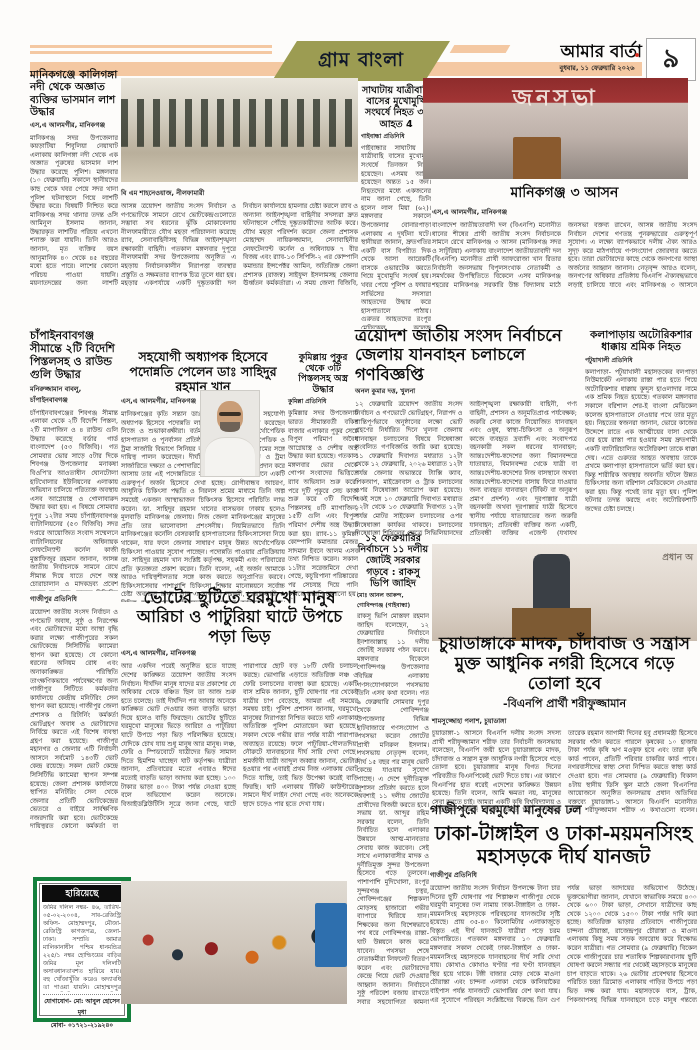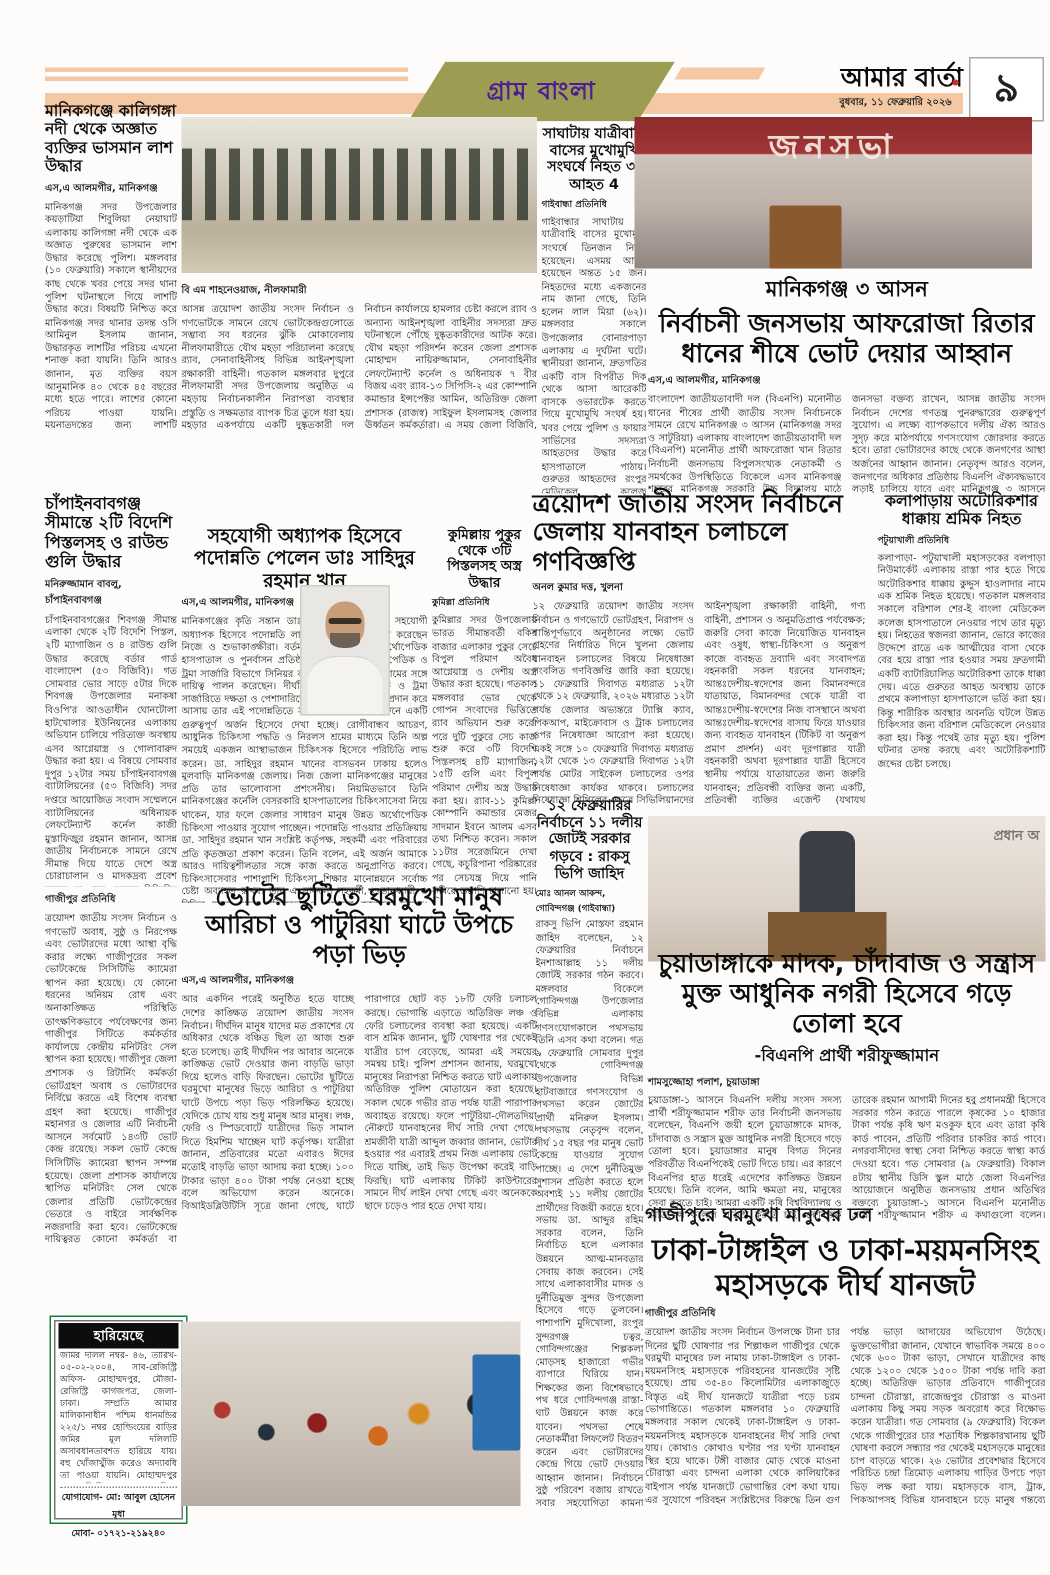--- a/index.html
+++ b/index.html
@@ -2,21 +2,21 @@
 <html><head>
 <meta charset="utf-8">
 <style>
   html,body{margin:0;padding:0;background:#ffffff;}
   #page{position:relative;width:700px;height:1050px;background:#fdfcfa;overflow:hidden;
         font-family:"DejaVu Sans",sans-serif;color:#111;}
   
   .stripe{position:absolute;background:#f4c8a2;}
   .banner{position:absolute;left:272px;top:41px;width:178px;height:40px;background:#9c9c52;
           clip-path:polygon(14% 0,100% 0,86% 100%,0 100%);display:flex;align-items:center;justify-content:center;}
-  .banner span{color:#4c1d95;font-size:16px;font-weight:bold;letter-spacing:1px;}
+  .banner span{color:#0f172a;font-size:19px;font-weight:bold;letter-spacing:1px;}
   .nameplate{position:absolute;left:548px;top:38px;width:94px;height:22px;text-align:right;
              font-size:17px;font-weight:900;color:#0a0a0a;}
   .red-dot{display:inline-block;width:4px;height:4px;background:#d42b1e;border-radius:50%;
            vertical-align:baseline;margin-left:-7px;margin-right:3px;}
   .date-strip{position:absolute;left:552px;top:62px;width:90px;height:13px;background:#f4c8a2;
               font-size:6.5px;font-weight:bold;display:flex;align-items:center;justify-content:center;color:#222;}
   .page-box{position:absolute;left:646px;top:38px;width:48px;height:41px;background:#fff;
             border:1.5px solid #a9a9a9;display:flex;align-items:center;justify-content:center;
             font-size:26px;font-weight:bold;color:#222;}
   
@@ -57,21 +57,21 @@
             border:0.5px solid #cfcdc8;overflow:hidden;}
   .p-head{position:absolute;left:50%;top:10px;width:26px;height:30px;margin-left:-13px;
           background:#c99d77;border-radius:46% 46% 42% 42%;}
   .p-glasses{position:absolute;left:50%;top:21px;width:22px;height:4px;margin-left:-11px;
              background:#3a3026;border-radius:2px;}
   .p-beard{position:absolute;left:50%;top:31px;width:20px;height:10px;margin-left:-10px;
            background:#6e6257;border-radius:0 0 45% 45%;}
   .p-coat{position:absolute;left:50%;bottom:-4px;width:50px;height:42px;margin-left:-25px;
           background:#f4f3f0;border-radius:40% 40% 0 0;border-top:1px solid #d9d6d0;}
   
-  .lost{position:absolute;left:33px;top:877px;width:86px;height:133px;border:1px solid #15803d;
+  .lost{position:absolute;left:33px;top:877px;width:86px;height:133px;border:4px solid #15803d;
         background:#fff;padding:2px;}
   .lost-inner{border:0.5px solid #777;height:100%;box-sizing:border-box;padding:2px 3px;}
   .lost-title{background:#0d0d0d;color:#fff;font-size:9px;font-weight:bold;text-align:center;
               padding:1px 0;margin:-1px -1px 2px -1px;}
   .lost-bd{font-size:5.9px;line-height:1.35;text-align:justify;color:#1d1d1d;}
   .lost-contact{font-size:6px;font-weight:bold;text-align:center;margin-top:2px;border-top:0.5px dotted #888;padding-top:1px;}
 </style>
 </head>
 <body>
 
@@ -159,21 +159,20 @@
     <div class="by" style="font-size:6px;">গাইবান্ধা প্রতিনিধি</div>
     <div class="bd" style="height:185px;margin-top:2px;">গাইবান্ধার সাঘাটায় দুই যাত্রীবাহি বাসের মুখোমুখি সংঘর্ষে তিনজন নিহত হয়েছেন। এসময় আহত হয়েছেন অন্তত ১৫ জন। নিহতদের মধ্যে একজনের নাম জানা গেছে, তিনি হলেন লাল মিয়া (৬২)। মঙ্গলবার সকালে উপজেলার বোনারপাড়া এলাকায় এ দুর্ঘটনা ঘটে। স্থানীয়রা জানান, দ্রুতগতির একটি বাস বিপরীত দিক থেকে আসা আরেকটি বাসকে ওভারটেক করতে গিয়ে মুখোমুখি সংঘর্ষ হয়। খবর পেয়ে পুলিশ ও ফায়ার সার্ভিসের সদস্যরা আহতদের উদ্ধার করে হাসপাতালে পাঠায়। গুরুতর আহতদের রংপুর মেডিকেল কলেজ হাসপাতালে স্থানান্তর করা হয়েছে। পুলিশ ঘটনার তদন্ত করছে এবং বাস দুটি জব্দ করা হয়েছে। নিহতদের পরিবারে চলছে শোকের মাতম। এলাকাবাসী মহাসড়কে গতিসীমা নিয়ন্ত্রণ ও ট্রাফিক ব্যবস্থা জোরদারের দাবি জানিয়েছেন। এ ঘটনায় মহাসড়কে কিছু সময়ের জন্য যান চলাচল বন্ধ থাকায় উভয় পাশে যানবাহনের দীর্ঘ সারি তৈরি হয়। পরে পুলিশ পরিস্থিতি নিয়ন্ত্রণে আনলে যান চলাচল স্বাভাবিক হয়।</div>
   </div>
 
   <div class="photo ph-rally" style="left:423px;top:78px;width:265px;height:101px;">
     <div class="rally-word">জনসভা</div>
     <div class="podium"></div>
   </div>
   <div class="art" style="left:432px;top:181px;width:265px;">
     <div class="cap" style="font-size:14px;">মানিকগঞ্জ ৩ আসন</div>
-    <div class="hl center" style="font-size:17px;margin-top:1px;">নির্বাচনী জনসভায় আফরোজা রিতার ধানের শীষে ভোট দেয়ার আহ্বান</div>
     <div class="by">এস,এ আলমগীর, মানিকগঞ্জ</div>
     <div class="bd c2" style="height:76px;margin-top:3px;">বাংলাদেশ জাতীয়তাবাদী দল (বিএনপি) মনোনীত ধানের শীষের প্রার্থী জাতীয় সংসদ নির্বাচনকে সামনে রেখে মানিকগঞ্জ ৩ আসন (মানিকগঞ্জ সদর ও সাটুরিয়া) এলাকায় বাংলাদেশ জাতীয়তাবাদী দল (বিএনপি) মনোনীত প্রার্থী আফরোজা খান রিতার নির্বাচনী জনসভায় বিপুলসংখ্যক নেতাকর্মী ও সমর্থকের উপস্থিতিতে বিকেলে এসব মানিকগঞ্জ শহরের মানিকগঞ্জ সরকারি উচ্চ বিদ্যালয় মাঠে জনসভা বক্তব্য রাখেন, আসন্ন জাতীয় সংসদ নির্বাচন দেশের গণতন্ত্র পুনরুদ্ধারের গুরুত্বপূর্ণ সুযোগ। এ লক্ষ্যে ব্যাপকভাবে দলীয় ঐক্য আরও সুদৃঢ় করে মাঠপর্যায়ে গণসংযোগ জোরদার করতে হবে। তারা ভোটারদের কাছে থেকে জনগণের আস্থা অর্জনের আহ্বান জানান। নেতৃবৃন্দ আরও বলেন, জনগণের অধিকার প্রতিষ্ঠায় বিএনপি ঐক্যবদ্ধভাবে লড়াই চালিয়ে যাবে এবং মানিকগঞ্জ ৩ আসনে বিপুল ভোটে বিজয় অর্জন করবে বলে তারা আশাবাদ ব্যক্ত করেন। জনসভায় মানিকগঞ্জ জেলা বিএনপির শীর্ষ পর্যায়ের নেতৃবৃন্দসহ সদর ও সাটুরিয়া উপজেলার বিএনপি এবং অঙ্গ ও সহযোগী সংগঠনের নেতাকর্মীরা অংশ নেন।</div>
   </div>
 
   <div class="art" style="left:355px;top:326px;width:222px;">
     <div class="hl center" style="font-size:16.5px;text-align:left;">ত্রয়োদশ জাতীয় সংসদ নির্বাচনে জেলায় যানবাহন চলাচলে গণবিজ্ঞপ্তি</div>
     <div class="by">অনল কুমার দত্ত, খুলনা</div>
     <div class="bd c2" style="height:140px;margin-top:3px;">১২ ফেব্রুয়ারি ত্রয়োদশ জাতীয় সংসদ নির্বাচন ও গণভোটে ভোটগ্রহণ, নিরাপদ ও শান্তিপূর্ণভাবে অনুষ্ঠানের লক্ষ্যে ভোট গ্রহণের নির্ধারিত দিনে খুলনা জেলায় যানবাহন চলাচলের বিষয়ে নিষেধাজ্ঞা সংবলিত গণবিজ্ঞপ্তি জারি করা হয়েছে। ১১ ফেব্রুয়ারি দিবাগত মধ্যরাত ১২টা থেকে ১২ ফেব্রুয়ারি, ২০২৬ মধ্যরাত ১২টা পর্যন্ত জেলার অভ্যন্তরে ট্যাক্সি ক্যাব, পিকআপ, মাইক্রোবাস ও ট্রাক চলাচলের ওপর নিষেধাজ্ঞা আরোপ করা হয়েছে। একই সঙ্গে ১০ ফেব্রুয়ারি দিবাগত মধ্যরাত ১২টা থেকে ১৩ ফেব্রুয়ারি দিবাগত ১২টা পর্যন্ত মোটর সাইকেল চলাচলের ওপর নিষেধাজ্ঞা কার্যকর থাকবে। চলাচলের নিষেধাজ্ঞা শিথিলের ক্ষেত্রে সিভিলিয়ানদের আইনশৃঙ্খলা রক্ষাকারী বাহিনী, গণ্য বাহিনী, প্রশাসন ও অনুমতিপ্রাপ্ত পর্যবেক্ষক; জরুরি সেবা কাজে নিয়োজিত যানবাহন এবং ওষুধ, স্বাস্থ্য-চিকিৎসা ও অনুরূপ কাজে ব্যবহৃত দ্রব্যাদি এবং সংবাদপত্র বহনকারী সকল ধরনের যানবাহন; আন্তঃদেশীয়-স্বদেশের জন্য বিমানবন্দরে যাতায়াত, বিমানবন্দর থেকে যাত্রী বা আন্তঃদেশীয়-স্বদেশের নিজ বাসস্থানে অথবা আন্তঃদেশীয়-স্বদেশের বাসায় ফিরে যাওয়ার জন্য ব্যবহৃত যানবাহন (টিকিট বা অনুরূপ প্রমাণ প্রদর্শন) এবং দূরপাল্লার যাত্রী বহনকারী অথবা দূরপাল্লার যাত্রী হিসেবে স্থানীয় পর্যায়ে যাতায়াতের জন্য জরুরি যানবাহন; প্রতিবন্ধী ব্যক্তির জন্য একটি, প্রতিবন্ধী ব্যক্তির এজেন্ট (যথাযথ নিয়োগপত্র/পরিচয়পত্র থাকা সাপেক্ষে) এর জন্য একটি গাড়ি, (জীপ, কার, মাইক্রোবাস ইত্যাদি ছোট আকৃতির যানবাহন); রিটার্নিং অফিসারের অনুমোদন ও পারমিট স্টিকার প্রদর্শন সাপেক্ষে; সাংবাদিক, পর্যবেক্ষক অথবা জরুরি সেবা কাজে ব্যবহৃত যানবাহন/মোটর সাইকেল নির্বাচন কমিশন/রিটার্নিং অফিসারের অনুমোদন সাপেক্ষে, নির্বাচন কমিশন/রিটার্নিং অফিসার/সরকারি রিটার্নিং অফিসার এর অনুমোদন সাপেক্ষে নির্বাচনী কাজে নিয়োজিত কর্মকর্তা-কর্মচারী অথবা অন্য কোনো ব্যক্তির জন্য মোটর সাইকেলে অনুমতি প্রদান, টেলিযোগাযোগের সেবার জরুরি সেবা হিসেবে বিবেচনা করে বিটিআরসি থেকে লাইসেন্সপ্রাপ্ত প্রতিষ্ঠানসমূহের যানবাহন এবং জাতীয় মহাসড়ক, বন্দর ছাড়াও আন্তঃজেলা বা মহাসড়ক থেকে যাত্রী অথবা প্রবেশের জন্য গুরুত্বপূর্ণ সড়ক, মহাসড়ক ও প্রধান প্রধান বন্দর সংযোগ সড়ক বা টার্মিনাল সচল রাখার প্রয়োজনে অনুমতি চলাচলের ওপর নিষেধাজ্ঞা শিথিল থাকবে। এ নিষেধাজ্ঞা অমান্য করা হলে তা দণ্ডনীয় অপরাধ হিসেবে গণ্য হবে। জে. মো. ম. জাহেদের ডেপুটি জেলা প্রশাসক ও রিটার্নিং অফিসার নির্বাচনী এলাকা ১, ২, ৩, ৪, ৫ ও ৬ ত্রয়োদশ জাতীয় সংসদ নির্বাচন স্বাক্ষরিত এক গণবিজ্ঞপ্তিতে এসব তথ্য জানানো হয়েছে।</div>
   </div>
 

